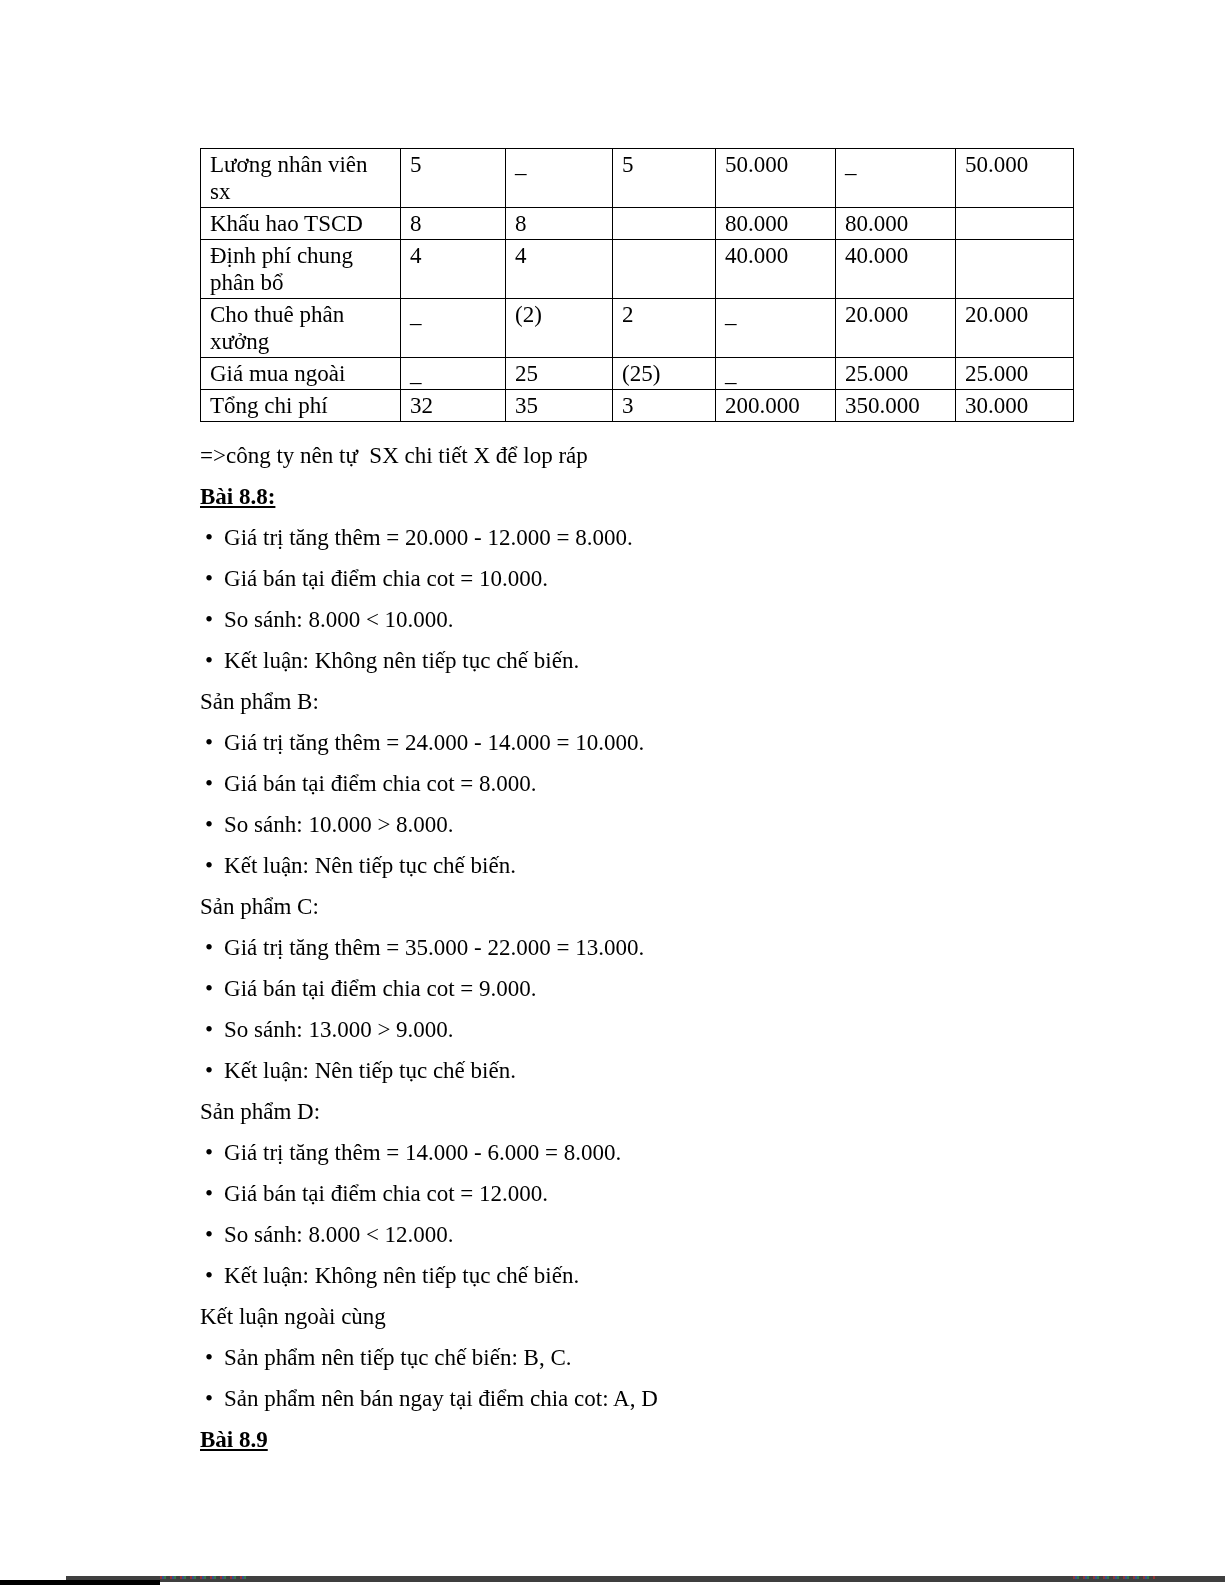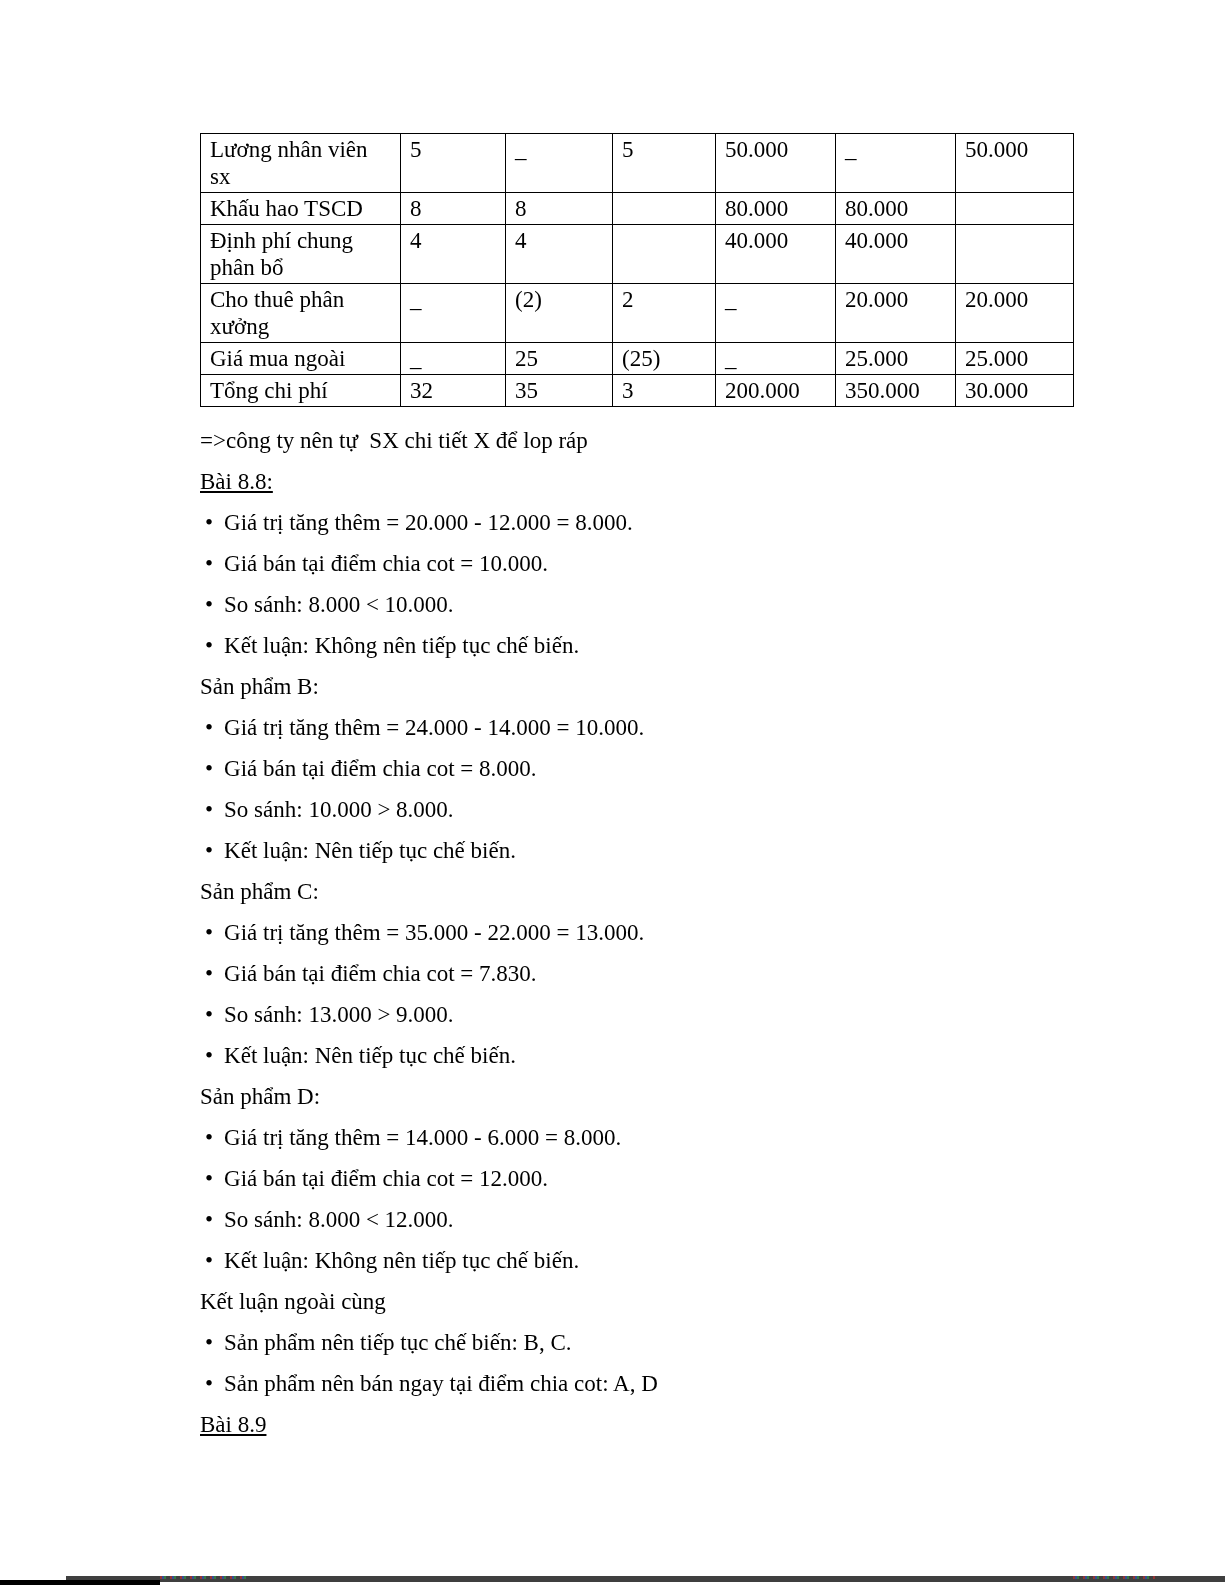--- a/index.html
+++ b/index.html
@@ -2,31 +2,31 @@
 <html><head>
 <meta charset="utf-8">
 <style>
   html,body{margin:0;padding:0;}
   body{
     width:1225px;height:1585px;position:relative;overflow:hidden;
     background:#ffffff;color:#000000;
     font-family:"Liberation Serif","DejaVu Serif",serif;
     font-size:23px;
   }
-  .content{position:absolute;left:200px;top:133px;width:920px;}
+  .content{position:absolute;left:200px;top:148px;width:920px;}
   table.cost{border-collapse:collapse;table-layout:fixed;width:873px;font-size:23px;}
   table.cost td{
     border:1.6px solid #000;vertical-align:top;
     padding:2px 9px 2px 9px;line-height:27px;overflow:hidden;
   }
   col.c0{width:200px}col.c1{width:105px}col.c2{width:107px}col.c3{width:103px}
   col.c4{width:120px}col.c5{width:120px}col.c6{width:118px}
   .line{height:41px;display:flex;align-items:center;white-space:pre-wrap;}
   .note{margin-top:13px;}
-  .hd{font-weight:normal;text-decoration:underline;}
+  .hd{font-weight:bold;text-decoration:underline;}
   .bullet .bl{margin-left:5px;margin-right:11px;}
   .bottom-bar{position:absolute;left:66px;top:1576px;width:1159px;height:6px;background:#3f3f3f;}
   .bottom-bar-left{position:absolute;left:0;top:1580px;width:160px;height:5px;background:#000;}
   .speckle{position:absolute;height:3px;top:1576px;opacity:.75;
     background:repeating-linear-gradient(90deg,#b03030 0 2px,#3050b0 2px 4px,#309040 4px 6px,#3f3f3f 6px 10px);}
   .sp1{left:160px;width:86px;}
   .sp2{left:1073px;width:82px;}
 </style>
 </head>
 <body>
@@ -113,21 +113,21 @@
   <div class="line bullet"><span class="bl">•</span><span>Kết luận: Không nên tiếp tục chế biến.</span></div>
 
   <div class="line">Sản phẩm B:</div>
   <div class="line bullet"><span class="bl">•</span><span>Giá trị tăng thêm = 24.000 - 14.000 = 10.000.</span></div>
   <div class="line bullet"><span class="bl">•</span><span>Giá bán tại điểm chia cot = 8.000.</span></div>
   <div class="line bullet"><span class="bl">•</span><span>So sánh: 10.000 &gt; 8.000.</span></div>
   <div class="line bullet"><span class="bl">•</span><span>Kết luận: Nên tiếp tục chế biến.</span></div>
 
   <div class="line">Sản phẩm C:</div>
   <div class="line bullet"><span class="bl">•</span><span>Giá trị tăng thêm = 35.000 - 22.000 = 13.000.</span></div>
-  <div class="line bullet"><span class="bl">•</span><span>Giá bán tại điểm chia cot = 7.830.</span></div>
+  <div class="line bullet"><span class="bl">•</span><span>Giá bán tại điểm chia cot = 9.000.</span></div>
   <div class="line bullet"><span class="bl">•</span><span>So sánh: 13.000 &gt; 9.000.</span></div>
   <div class="line bullet"><span class="bl">•</span><span>Kết luận: Nên tiếp tục chế biến.</span></div>
 
   <div class="line">Sản phẩm D:</div>
   <div class="line bullet"><span class="bl">•</span><span>Giá trị tăng thêm = 14.000 - 6.000 = 8.000.</span></div>
   <div class="line bullet"><span class="bl">•</span><span>Giá bán tại điểm chia cot = 12.000.</span></div>
   <div class="line bullet"><span class="bl">•</span><span>So sánh: 8.000 &lt; 12.000.</span></div>
   <div class="line bullet"><span class="bl">•</span><span>Kết luận: Không nên tiếp tục chế biến.</span></div>
 
   <div class="line">Kết luận ngoài cùng</div>

